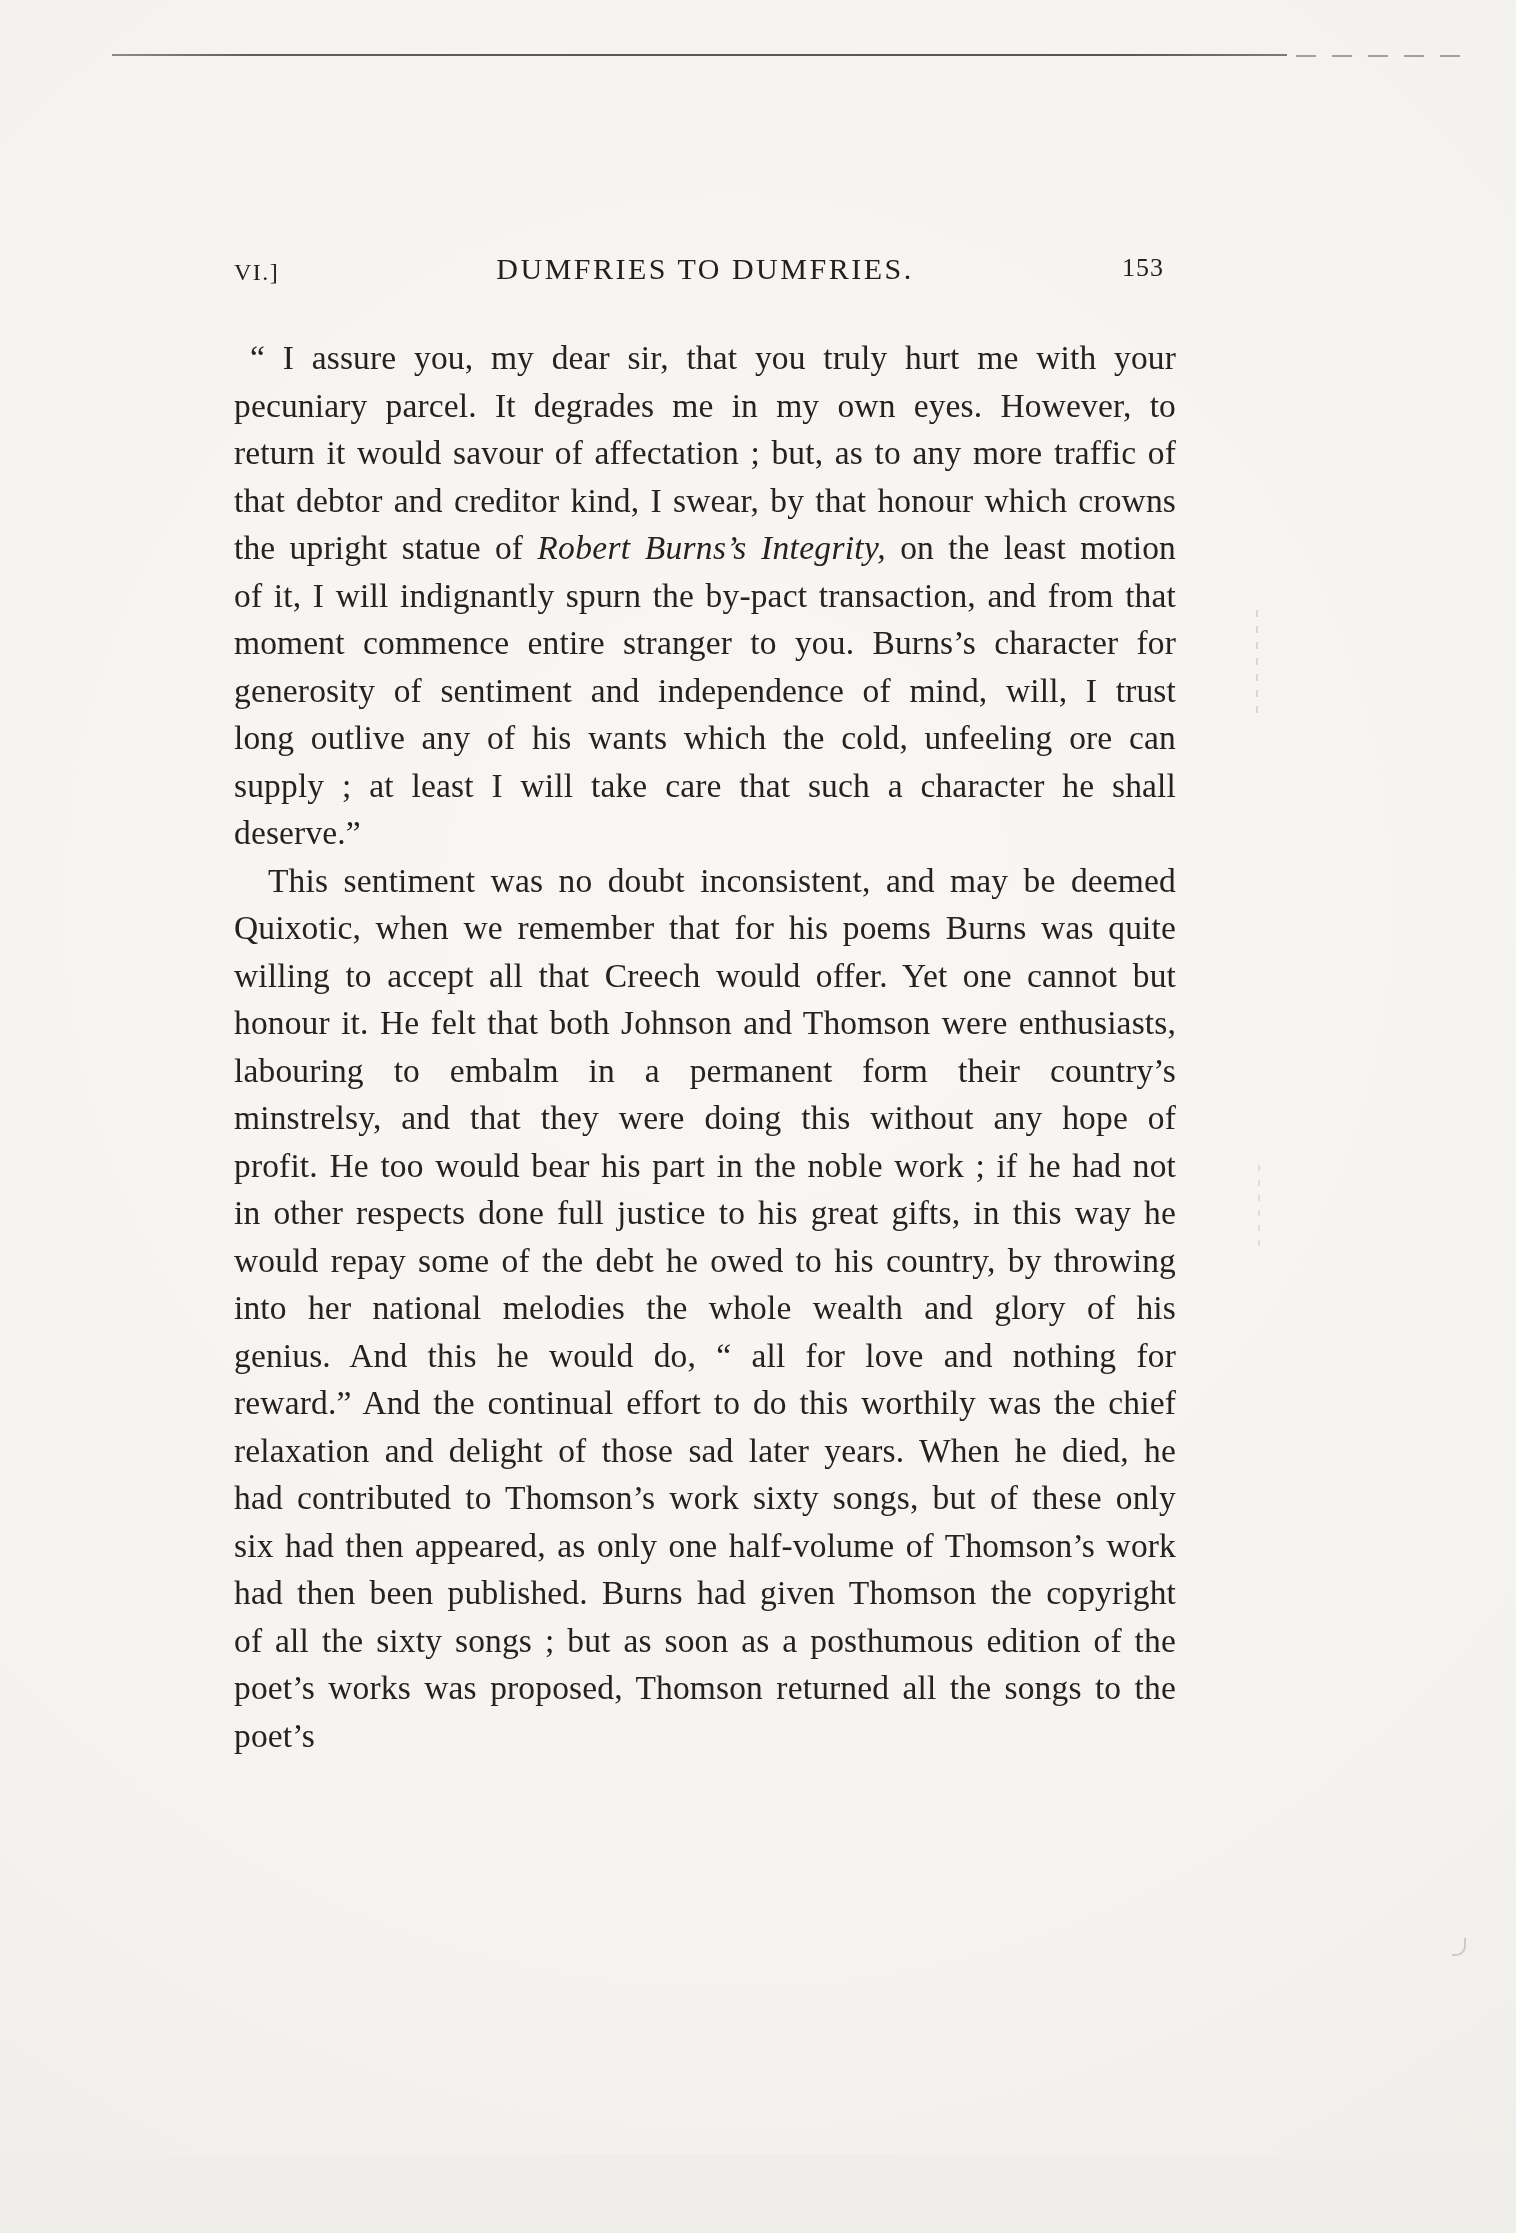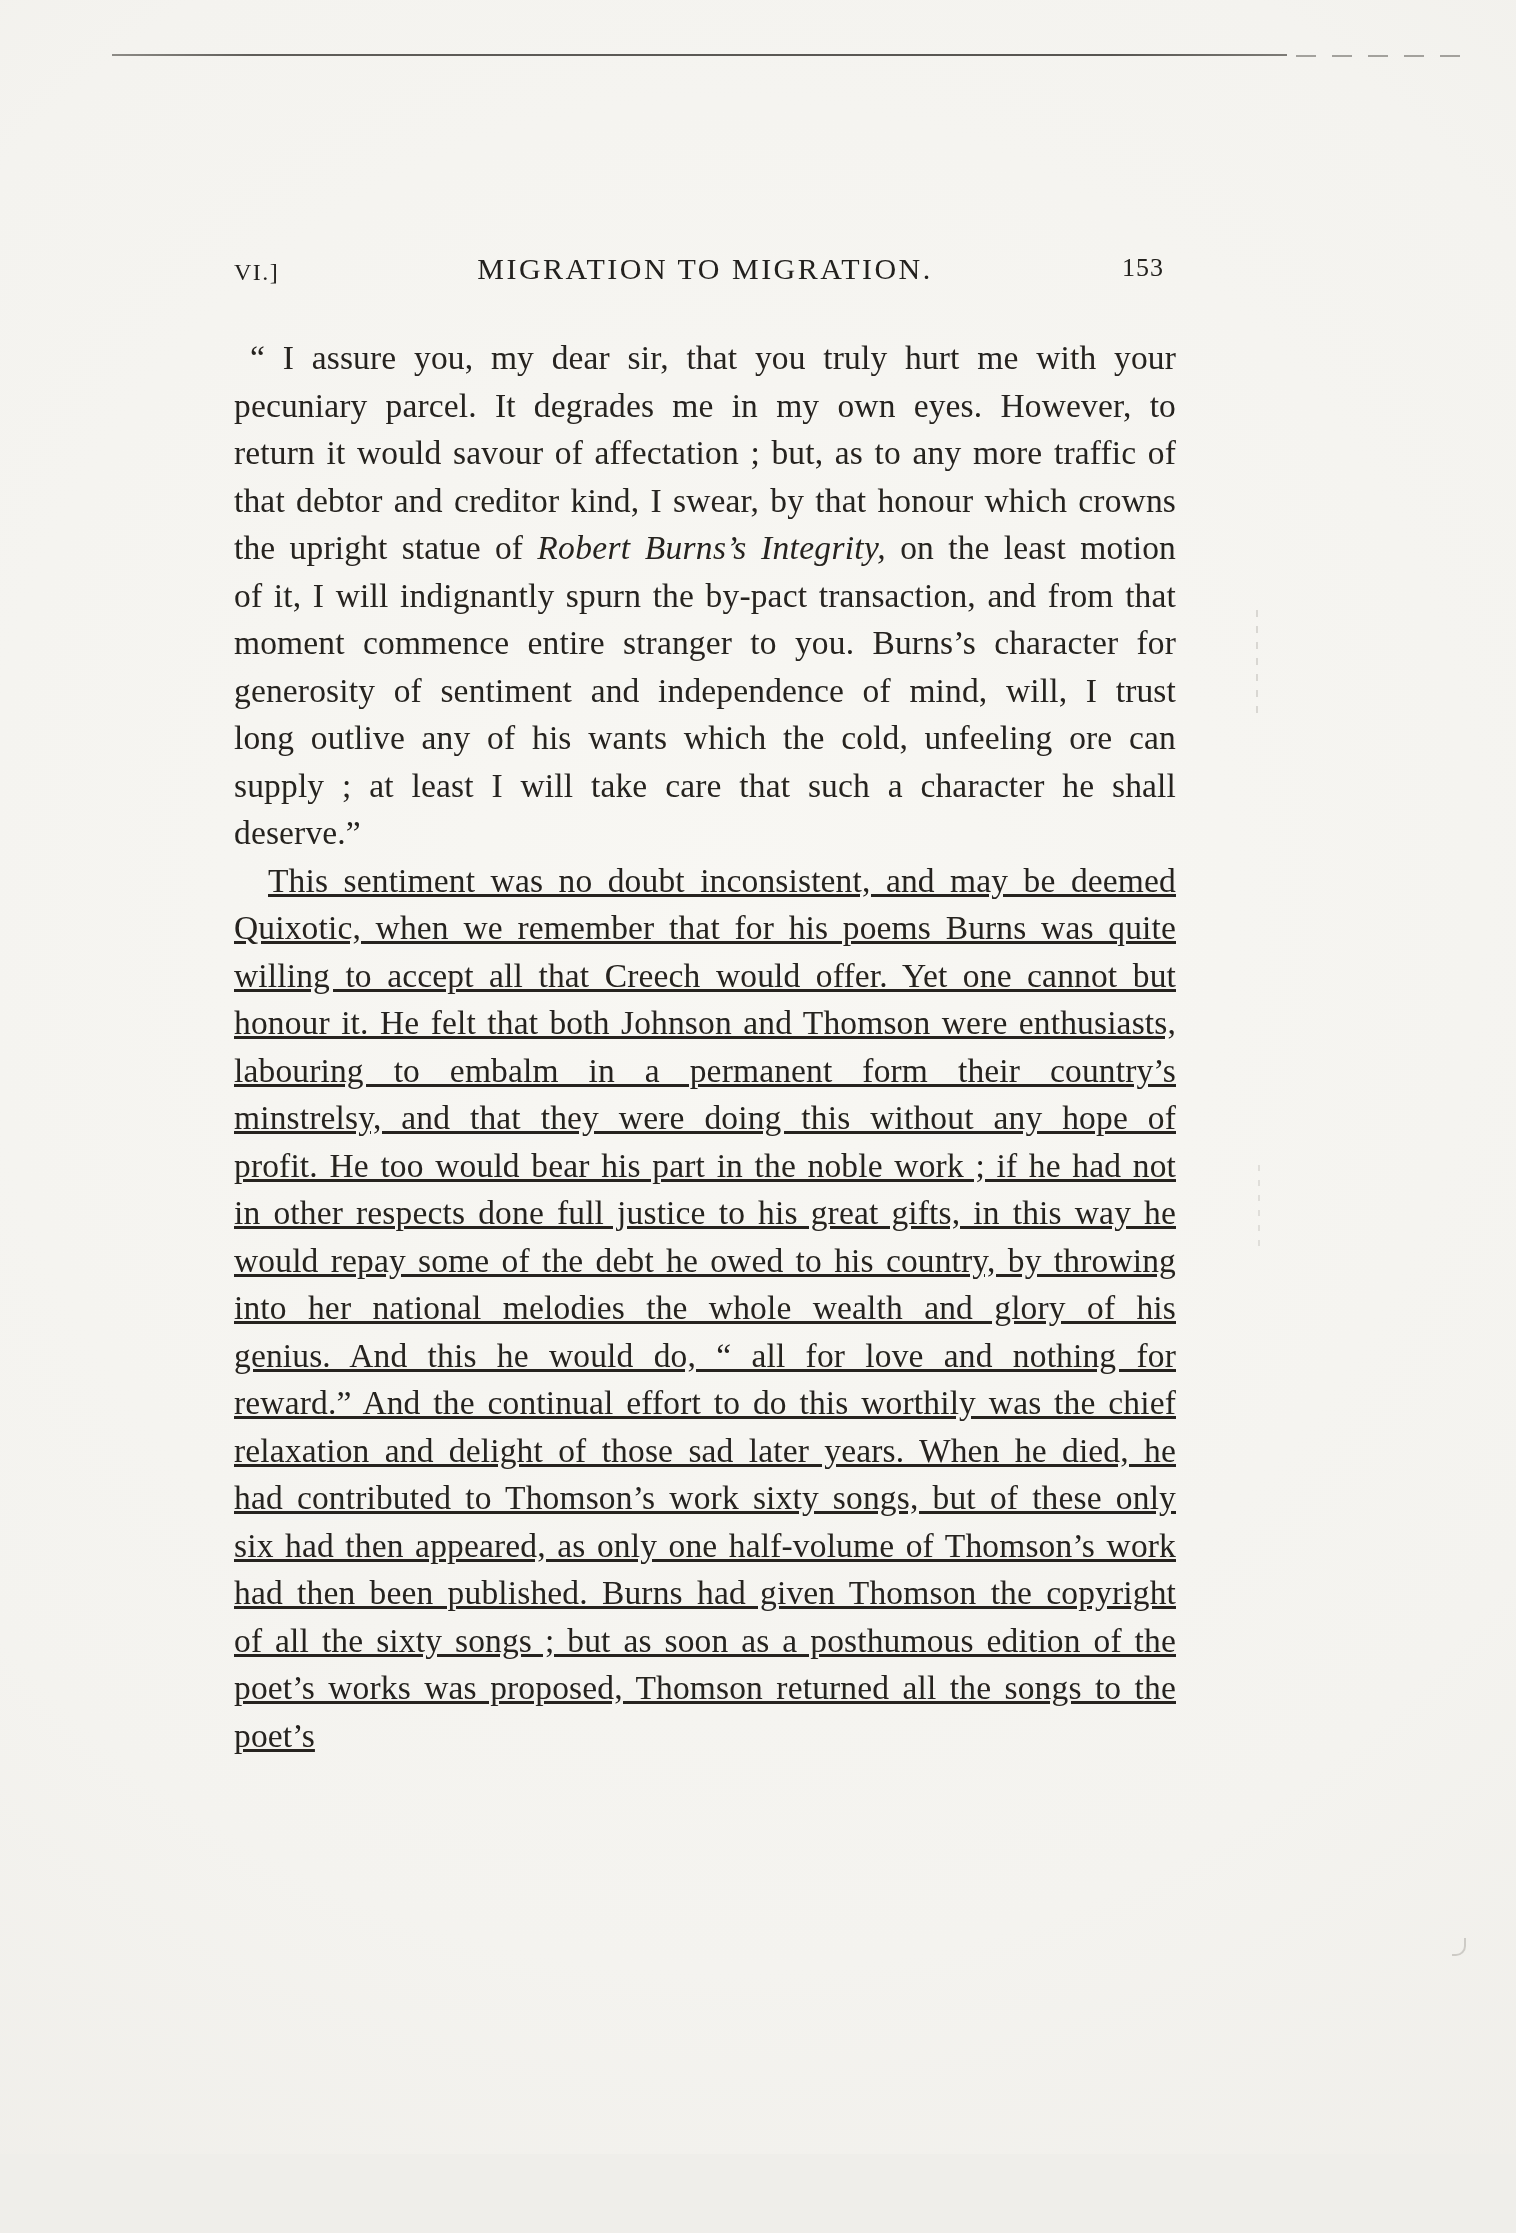--- a/index.html
+++ b/index.html
@@ -113,21 +113,20 @@
     letter-spacing: 0.15px;
     word-spacing: 2.5px;
     color: #26231f;
   }
   .para.first {
     margin-top: 42px;
     text-indent: 16px;
   }
   .para.body2 {
     text-indent: 34px;
-    text-decoration: underline;
   }
   .para em {
     font-style: italic;
     letter-spacing: 0.3px;
   }
 </style>
 </head>
 <body>
 
 <div class="page">
@@ -136,21 +135,21 @@
   <div class="scan-rule-dashes"></div>
 
   <div class="artifact-dots-1"></div>
   <div class="artifact-dots-2"></div>
   <div class="artifact-hook"></div>
 
   <div class="content">
 
     <div class="running-head">
       <span class="chapter-marker">VI.]</span>
-      <span class="running-title">MIGRATION TO MIGRATION.</span>
+      <span class="running-title">DUMFRIES TO DUMFRIES.</span>
       <span class="page-number">153</span>
     </div>
 
     <p class="para first"><span>“ I assure you, my dear sir, that you truly hurt me with your pecuniary parcel. It degrades me in my own eyes. However, to return it would savour of affectation ; but, as to any more traffic of that debtor and creditor kind, I swear, by that honour which crowns the upright statue of </span><em>Robert Burns’s Integrity,</em><span> on the least motion of it, I will indignantly spurn the by-pact transaction, and from that moment commence entire stranger to you. Burns’s character for generosity of sentiment and independence of mind, will, I trust long outlive any of his wants which the cold, unfeeling ore can supply ; at least I will take care that such a character he shall deserve.”</span></p>
 
     <p class="para body2">This sentiment was no doubt inconsistent, and may be deemed Quixotic, when we remember that for his poems Burns was quite willing to accept all that Creech would offer. Yet one cannot but honour it. He felt that both Johnson and Thomson were enthusiasts, labouring to embalm in a permanent form their country’s minstrelsy, and that they were doing this without any hope of profit. He too would bear his part in the noble work ; if he had not in other respects done full justice to his great gifts, in this way he would repay some of the debt he owed to his country, by throwing into her national melodies the whole wealth and glory of his genius. And this he would do, “ all for love and nothing for reward.” And the continual effort to do this worthily was the chief relaxation and delight of those sad later years. When he died, he had contributed to Thomson’s work sixty songs, but of these only six had then appeared, as only one half-volume of Thomson’s work had then been published. Burns had given Thomson the copyright of all the sixty songs ; but as soon as a posthumous edition of the poet’s works was proposed, Thomson returned all the songs to the poet’s</p>
 
   </div>
 </div>
 

